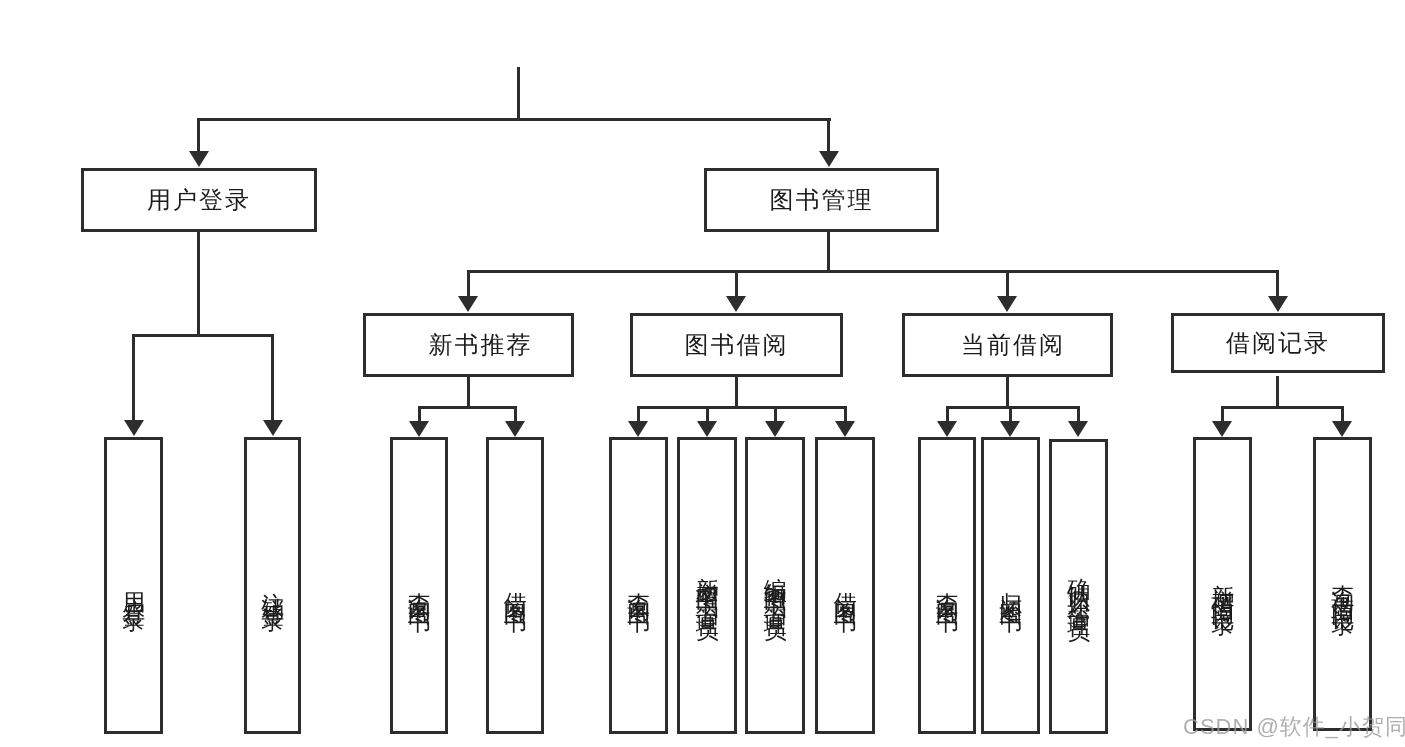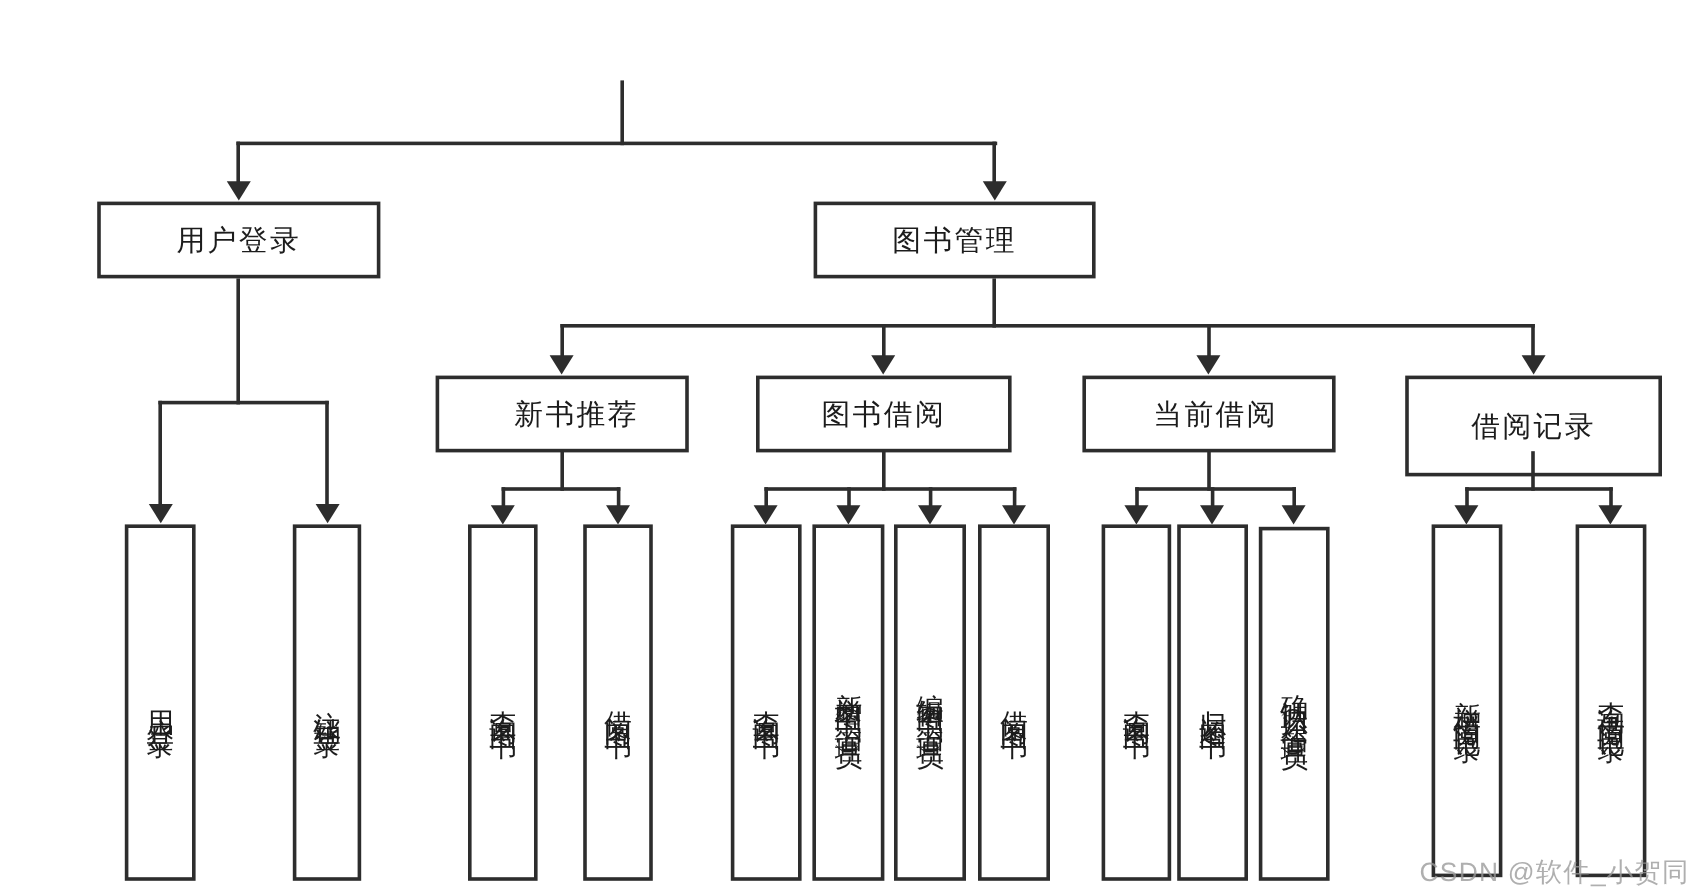--- a/index.html
+++ b/index.html
@@ -71,21 +71,21 @@
   <div class="vline" style="left:517px;top:67px;height:54px;"></div>
   <div class="hline" style="left:197px;top:118px;width:634px;"></div>
   <div class="vline" style="left:197px;top:118px;height:34px;"></div>
   <div class="arrow" style="left:189px;top:151px;"></div>
   <div class="vline" style="left:827px;top:118px;height:34px;"></div>
   <div class="arrow" style="left:819px;top:151px;"></div>
 
   <div class="box" style="left:81px;top:168px;width:236px;height:64px;">
     <span>用户登录</span>
   </div>
-  <div class="box" style="left:678px;top:168px;width:235px;height:64px;">
+  <div class="box" style="left:704px;top:168px;width:235px;height:64px;">
     <span>图书管理</span>
   </div>
 
   <div class="vline" style="left:197px;top:232px;height:105px;"></div>
   <div class="hline" style="left:132px;top:334px;width:142px;"></div>
   <div class="vline" style="left:132px;top:334px;height:87px;"></div>
   <div class="arrow" style="left:124px;top:420px;"></div>
   <div class="vline" style="left:271px;top:334px;height:87px;"></div>
   <div class="arrow" style="left:263px;top:420px;"></div>
 
@@ -102,21 +102,21 @@
 
   <div class="box" style="left:363px;top:313px;width:211px;height:64px;padding-left:24px;">
     <span>新书推荐</span>
   </div>
   <div class="box" style="left:630px;top:313px;width:213px;height:64px;">
     <span>图书借阅</span>
   </div>
   <div class="box" style="left:902px;top:313px;width:211px;height:64px;padding-left:11px;">
     <span>当前借阅</span>
   </div>
-  <div class="box" style="left:1171px;top:313px;width:214px;height:84px;">
+  <div class="box" style="left:1171px;top:313px;width:214px;height:60px;">
     <span>借阅记录</span>
   </div>
 
   <div class="vline" style="left:467px;top:376px;height:33px;"></div>
   <div class="hline" style="left:418px;top:406px;width:99px;"></div>
   <div class="vline" style="left:418px;top:406px;height:16px;"></div>
   <div class="arrow" style="left:409px;top:421px;"></div>
   <div class="vline" style="left:514px;top:406px;height:16px;"></div>
   <div class="arrow" style="left:505px;top:421px;"></div>
 

